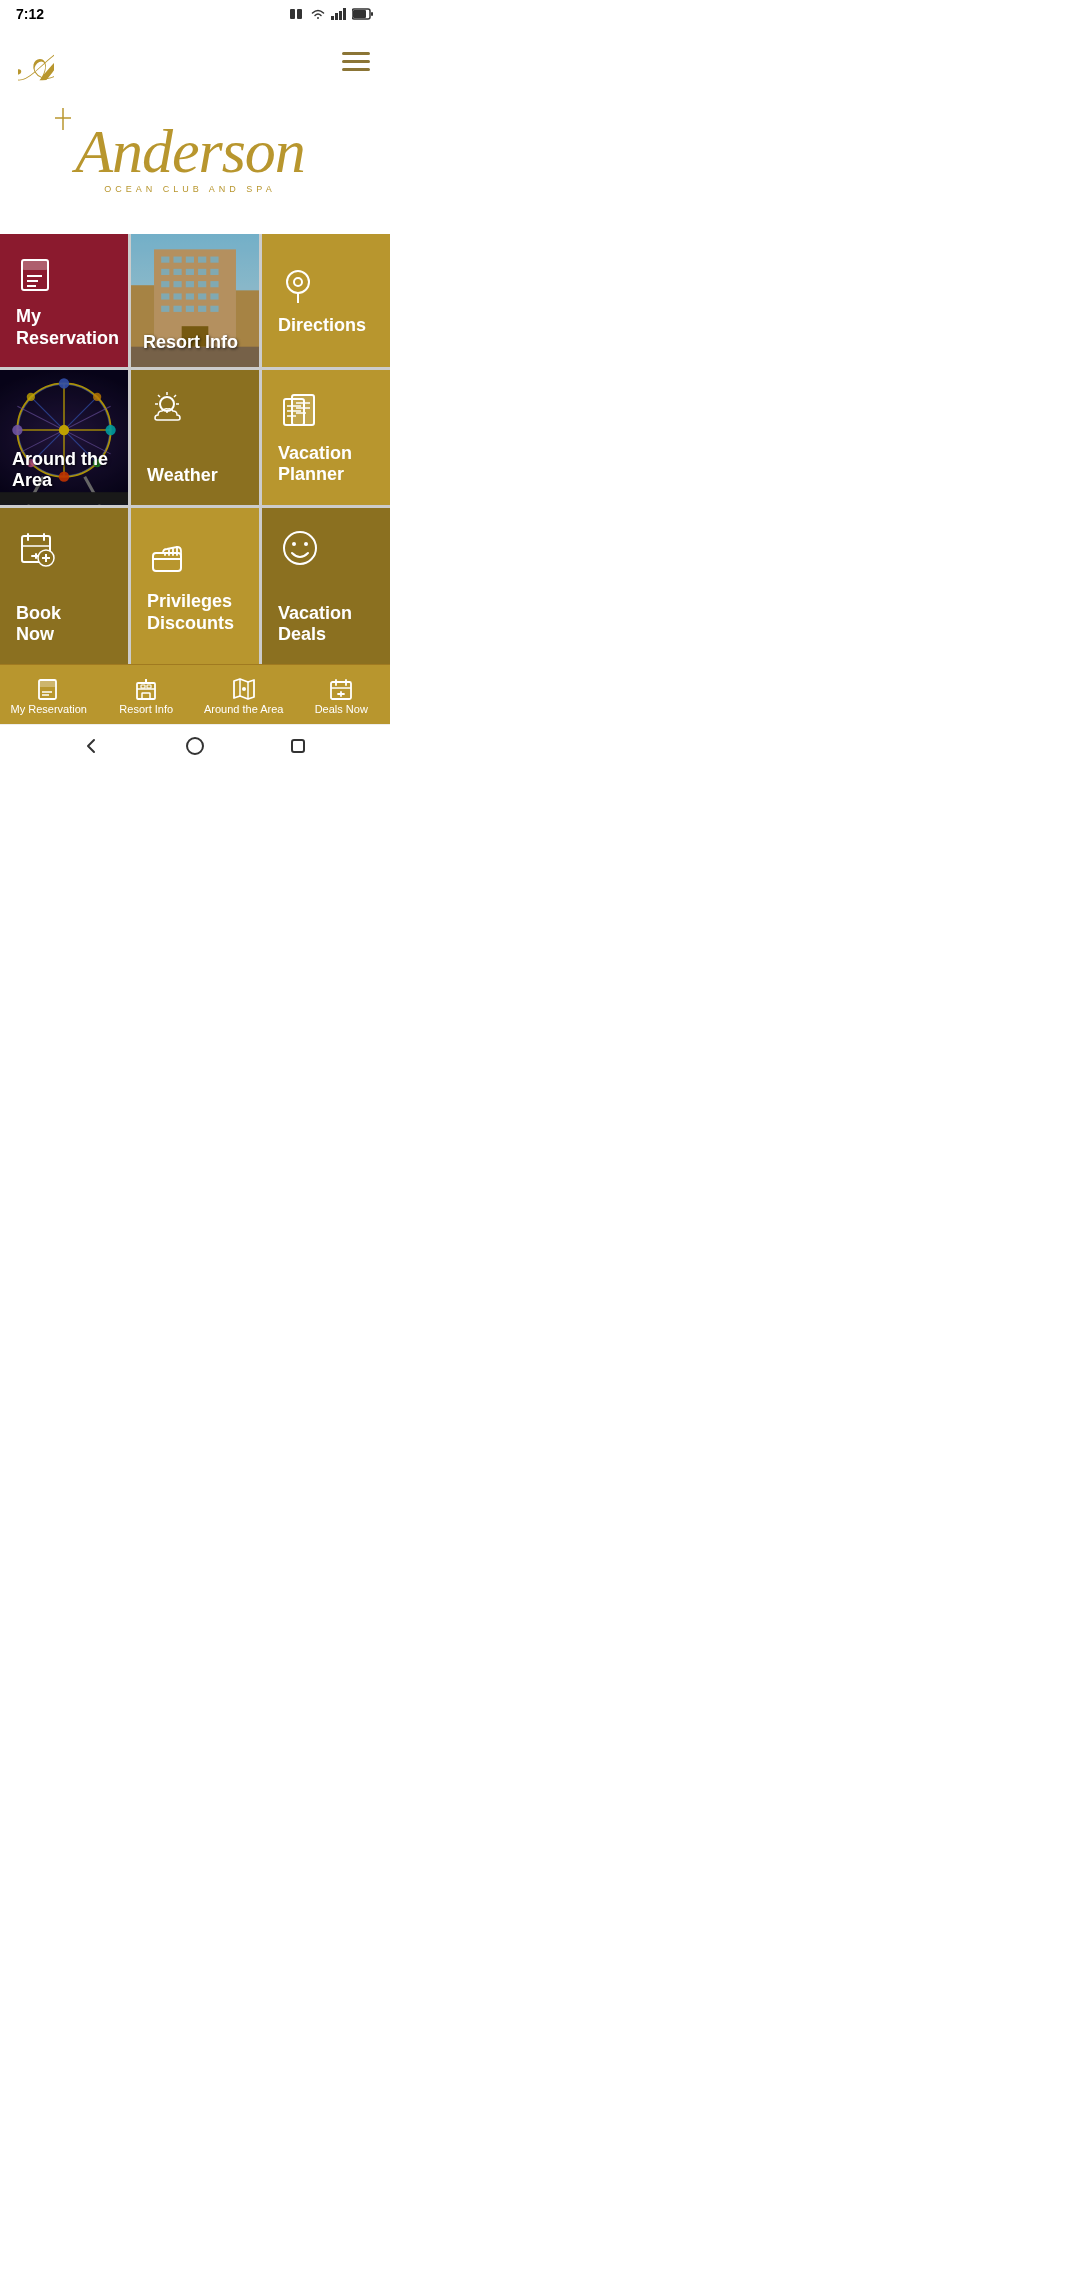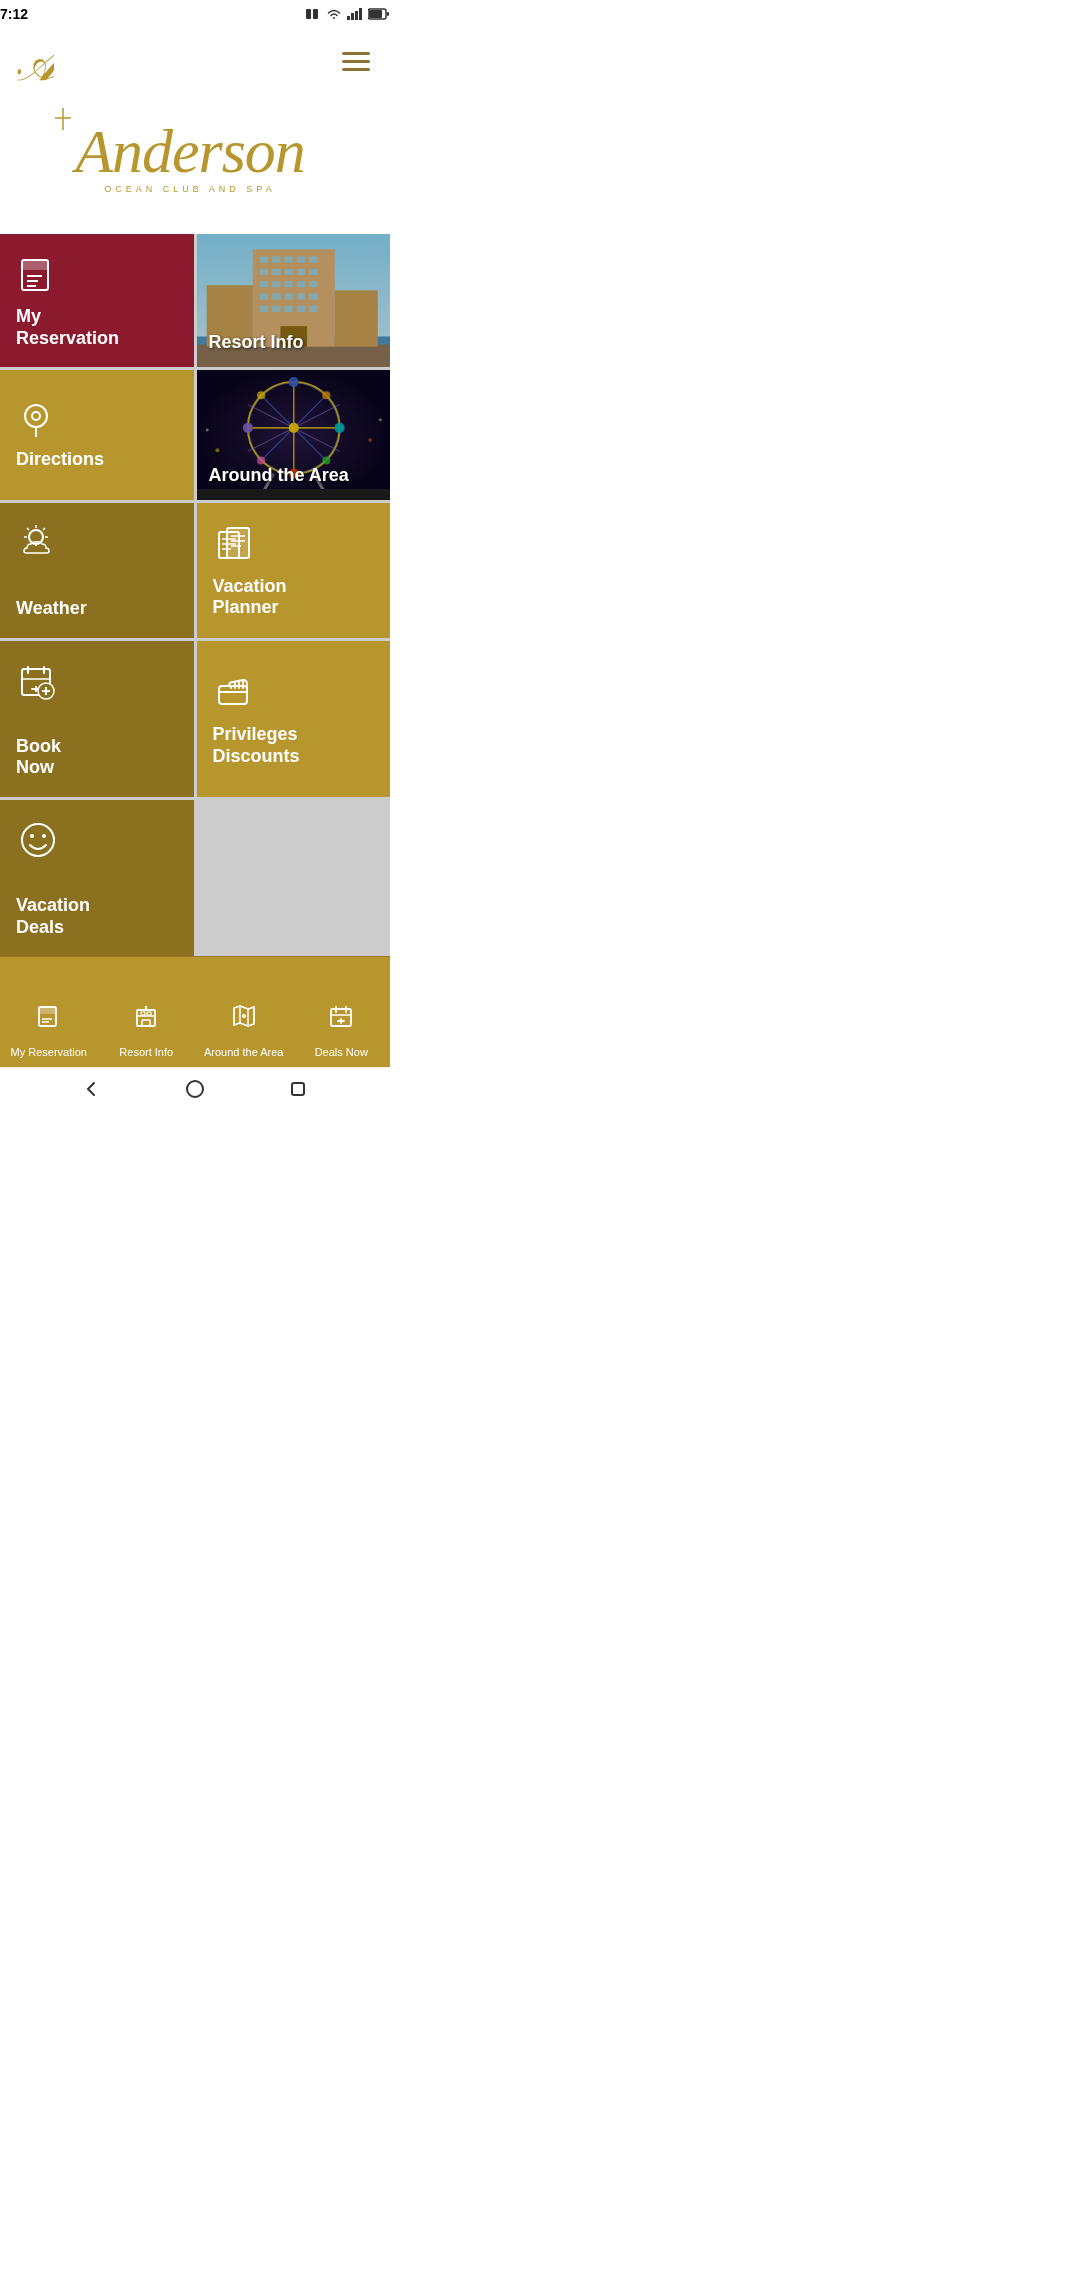--- a/index.html
+++ b/index.html
@@ -12,21 +12,21 @@
       min-height: 820px;
       overflow-x: hidden;
       position: relative;
     }
 
     
     .status-bar {
       display: flex;
       justify-content: space-between;
       align-items: center;
-      padding: 6px 0;
+      padding: 6px 16px;
       background: #fff;
       font-size: 13px;
       font-weight: bold;
     }
     .status-time { font-weight: 700; font-size: 14px; }
     .status-icons { display: flex; gap: 5px; align-items: center; font-size: 12px; }
 
     
     .header {
       display: flex;
@@ -59,21 +59,21 @@
       background: #fff;
     }
     .anderson-logo {
       text-align: center;
       width: 100%;
     }
 
     
     .grid {
       display: grid;
-      grid-template-columns: 1fr 1fr;
+      grid-template-columns: 1fr 1fr 1fr;
       gap: 3px;
       background: #ccc;
       flex: 1;
     }
 
     .tile {
       display: flex;
       flex-direction: column;
       justify-content: center;
       align-items: flex-start;
@@ -186,22 +186,21 @@
     }
     .bottom-nav-item {
       flex: 1;
       display: flex;
       flex-direction: column;
       align-items: center;
       justify-content: center;
       padding: 10px 4px 8px;
       cursor: pointer;
       color: #fff;
-      gap: 16px;
-      margin-top: 35px;
+      gap: 0;
     }
     .bottom-nav-label {
       font-size: 11px;
       color: #fff;
       text-align: center;
       line-height: 1.2;
     }
 
     
     .android-nav {

